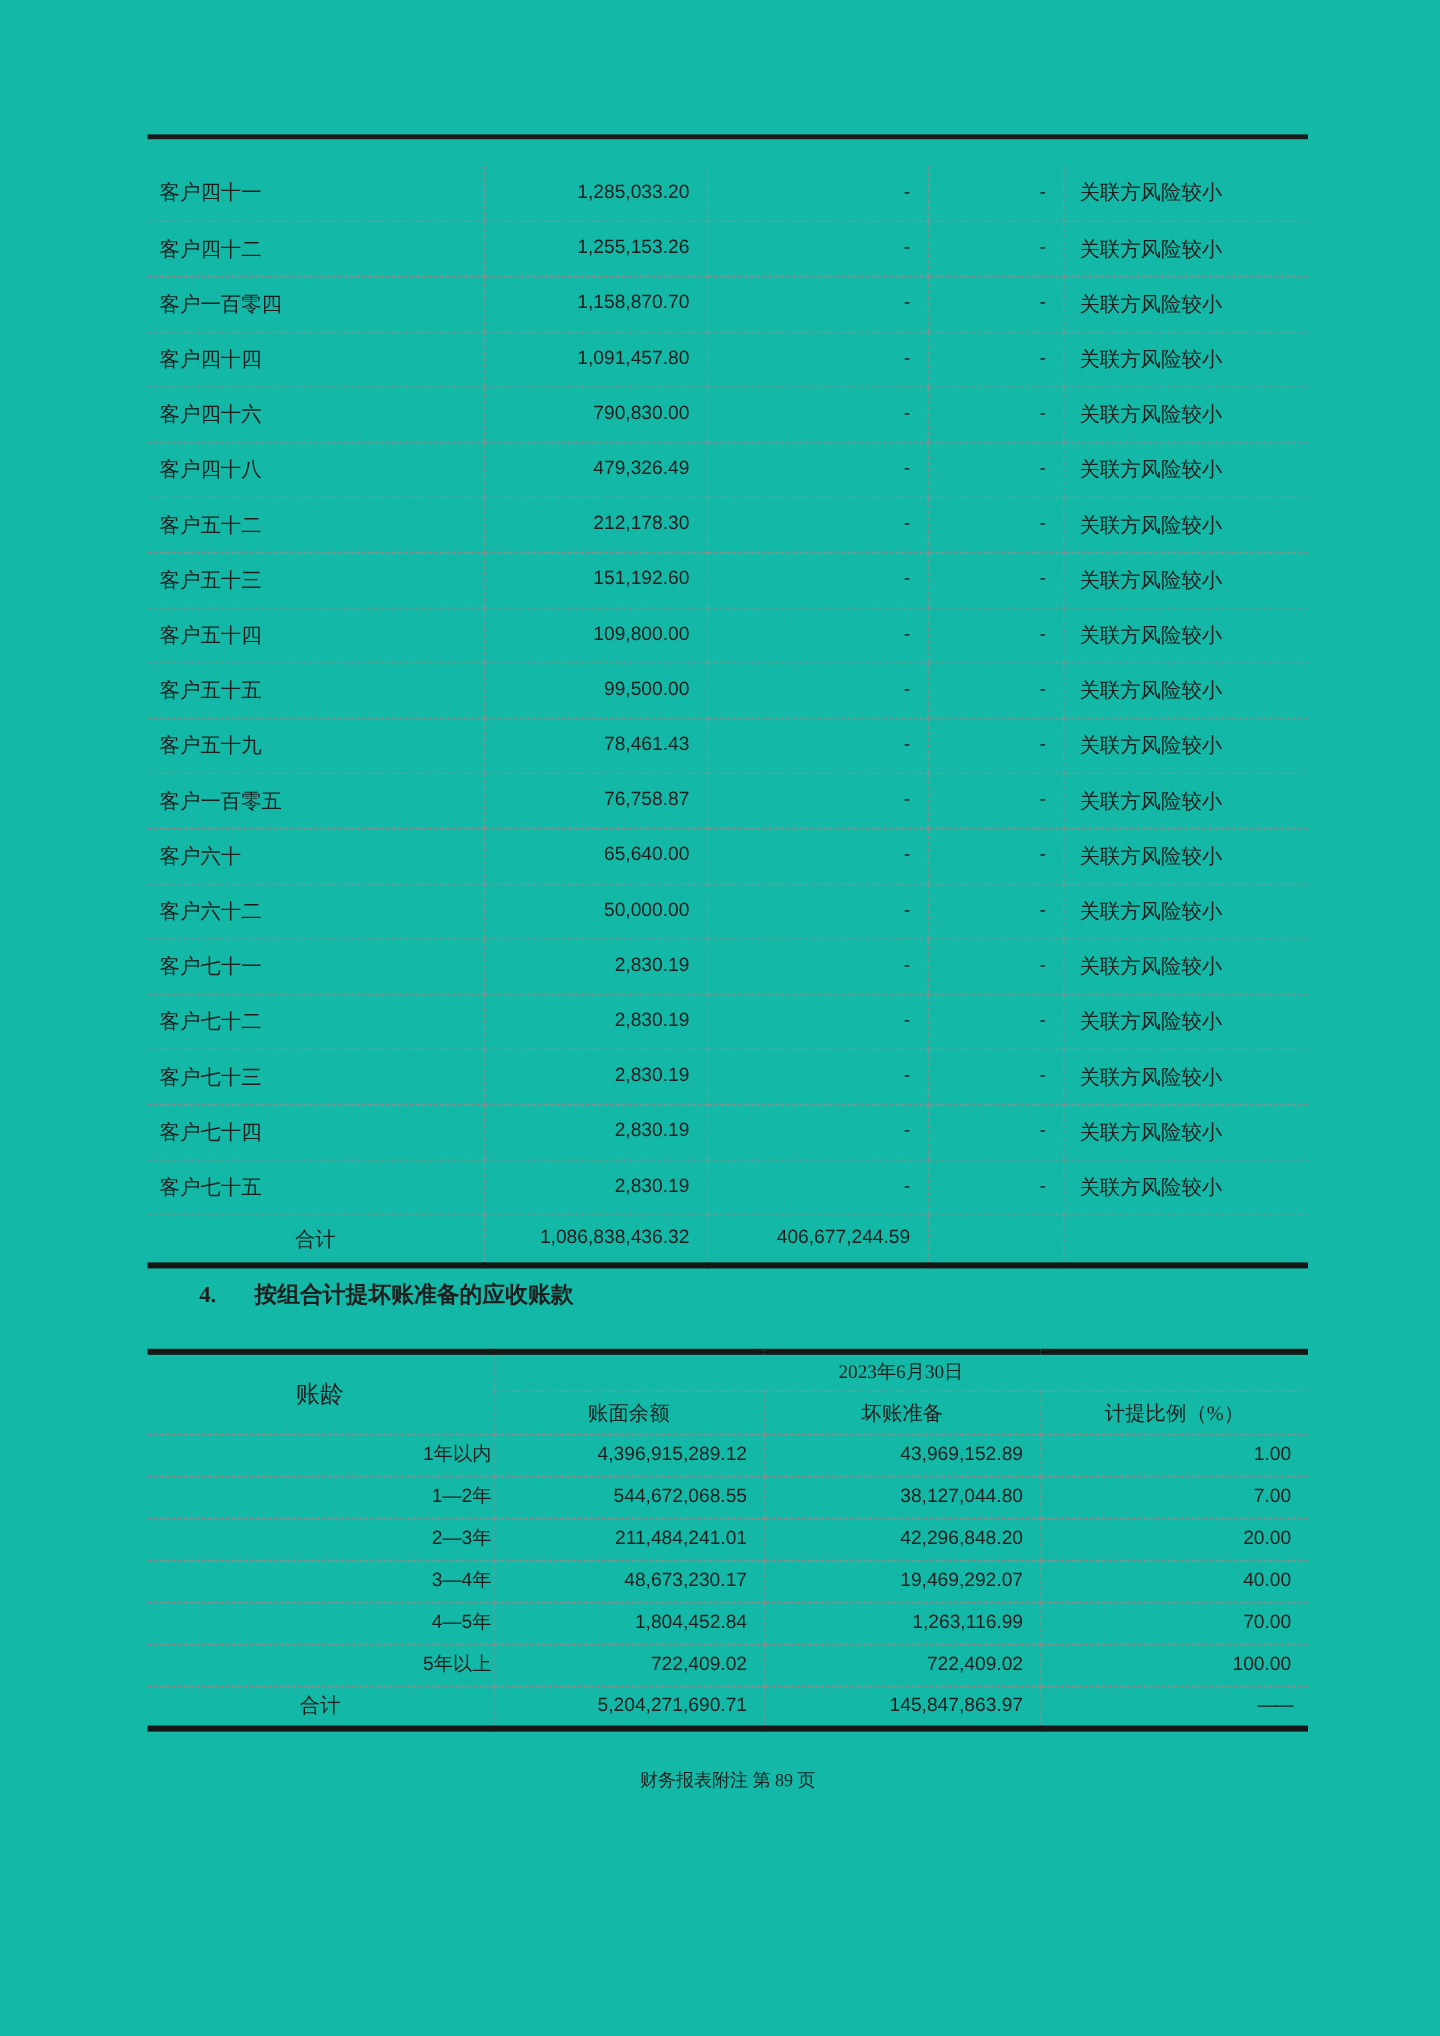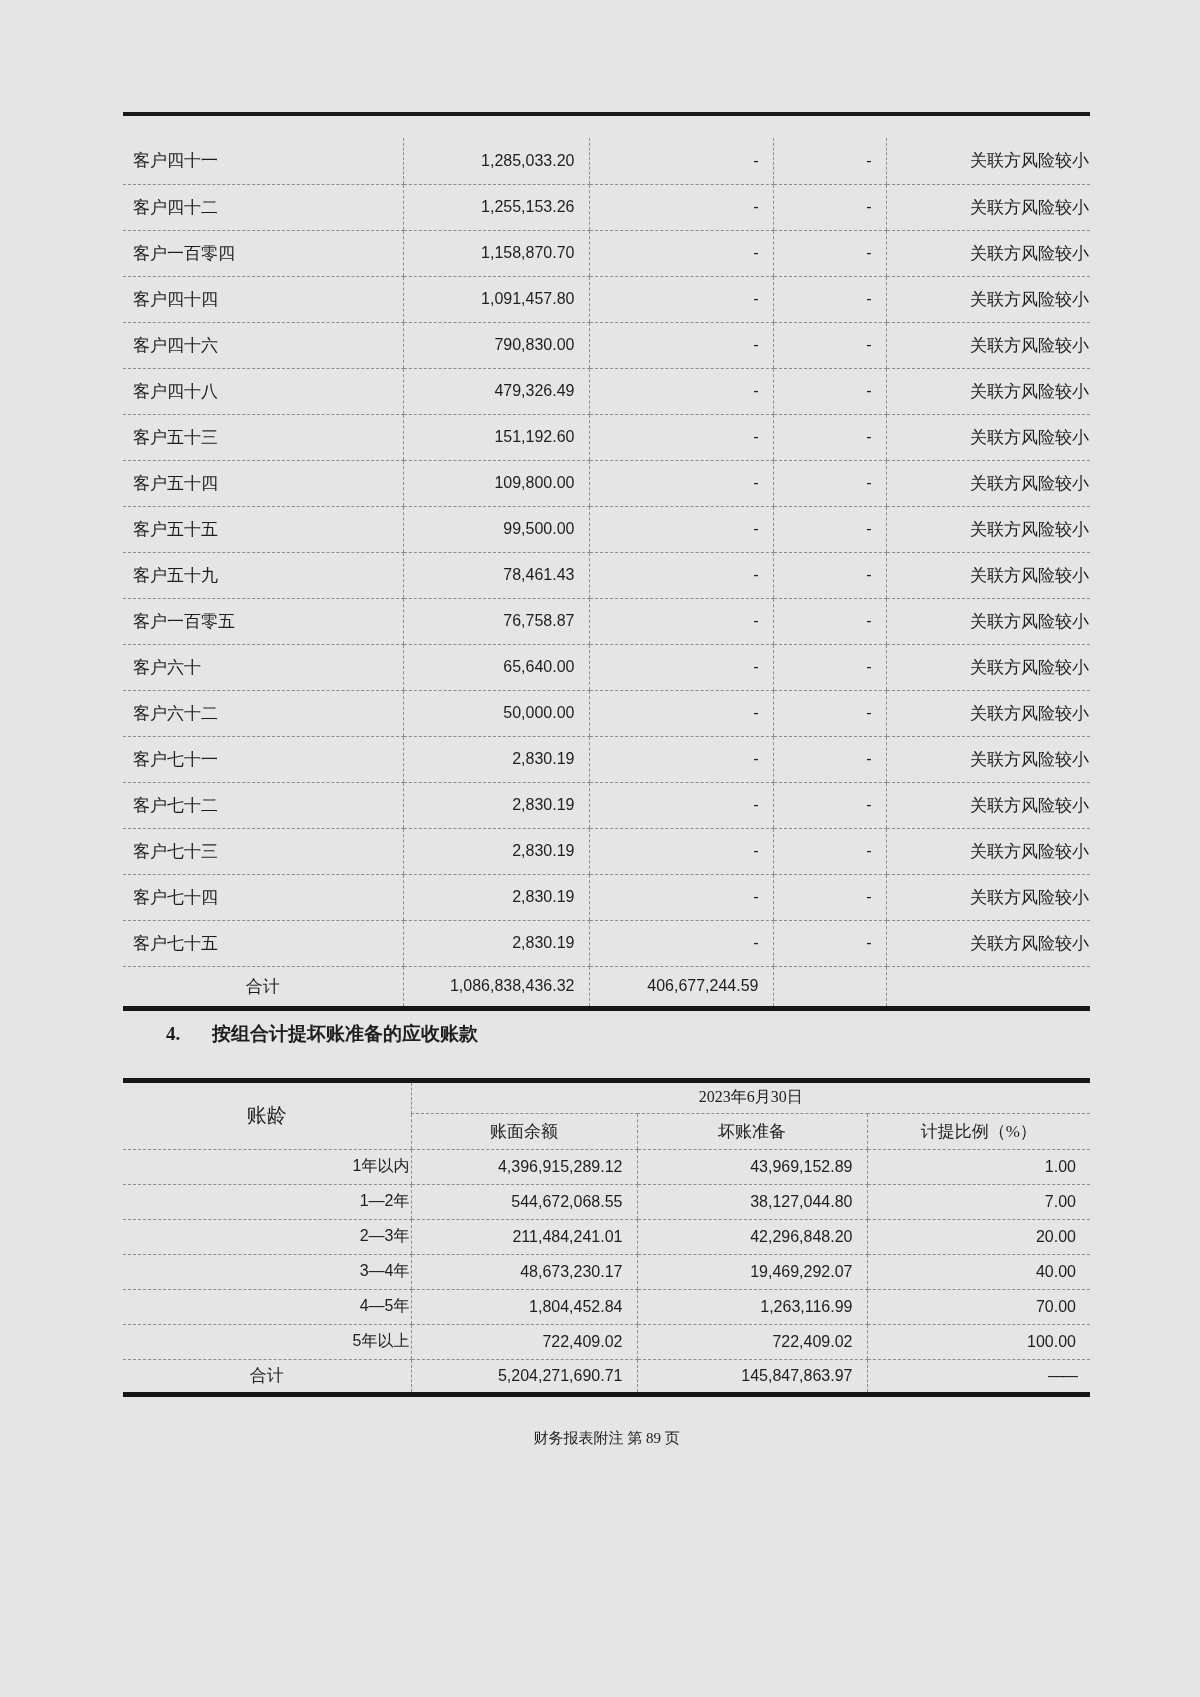--- a/index.html
+++ b/index.html
@@ -1,36 +1,36 @@
 <!DOCTYPE html>
 <html><head>
 <meta charset="utf-8">
 <style>
   html,body{margin:0;padding:0;}
   .page{
-    width:1200px;height:1697px;background:#e5e5e5;color:#1e1e1e;
+    width:1200px;height:1697px;background:#14b8a6;color:#1e1e1e;
     position:relative;overflow:hidden;
     font-family:"Liberation Serif","DejaVu Serif",serif;
   }
   .content{margin-left:123px;width:967px;}
   .top-rule{margin-top:112px;height:4px;background:#1b1b1b;}
   table{border-collapse:collapse;table-layout:fixed;width:967px;}
   td{overflow:hidden;white-space:nowrap;}
   
   .t1{margin-top:22px;border-bottom:5px solid #161616;}
   .t1 td{border-bottom:1px dashed #8d8d8d;vertical-align:middle;}
   .t1 td + td{border-left:1px dashed #8d8d8d;}
   .t1 tr{height:46px;}
   .t1 tr.total-row{height:42px;}
   .c1{text-align:left;padding-left:10px;font-size:17px;}
   .num{
     text-align:right;padding-right:14px;font-size:16px;
     font-family:"Liberation Sans","DejaVu Sans",sans-serif;
   }
-  .c5{text-align:right;padding-left:13px;font-size:17px;}
+  .c5{text-align:left;padding-left:13px;font-size:17px;}
   .total-label{text-align:center;font-size:17px;}
   
   .section-title{
     margin-top:8px;height:30px;line-height:30px;
     font-size:19px;font-weight:bold;padding-left:43px;
   }
   .section-title .sec-no{display:inline-block;width:46px;}
   
   .t2{margin-top:29px;border-top:5px solid #161616;border-bottom:5px solid #161616;}
   .t2 td{vertical-align:middle;}
@@ -105,20 +105,27 @@
         <tr>
           <td class="c1">客户四十六</td>
           <td class="num">790,830.00</td>
           <td class="num">-</td>
           <td class="num">-</td>
           <td class="c5">关联方风险较小</td>
         </tr>
         <tr>
           <td class="c1">客户四十八</td>
           <td class="num">479,326.49</td>
+          <td class="num">-</td>
+          <td class="num">-</td>
+          <td class="c5">关联方风险较小</td>
+        </tr>
+        <tr>
+          <td class="c1">客户五十二</td>
+          <td class="num">212,178.30</td>
           <td class="num">-</td>
           <td class="num">-</td>
           <td class="c5">关联方风险较小</td>
         </tr>
         <tr>
           <td class="c1">客户五十三</td>
           <td class="num">151,192.60</td>
           <td class="num">-</td>
           <td class="num">-</td>
           <td class="c5">关联方风险较小</td>

